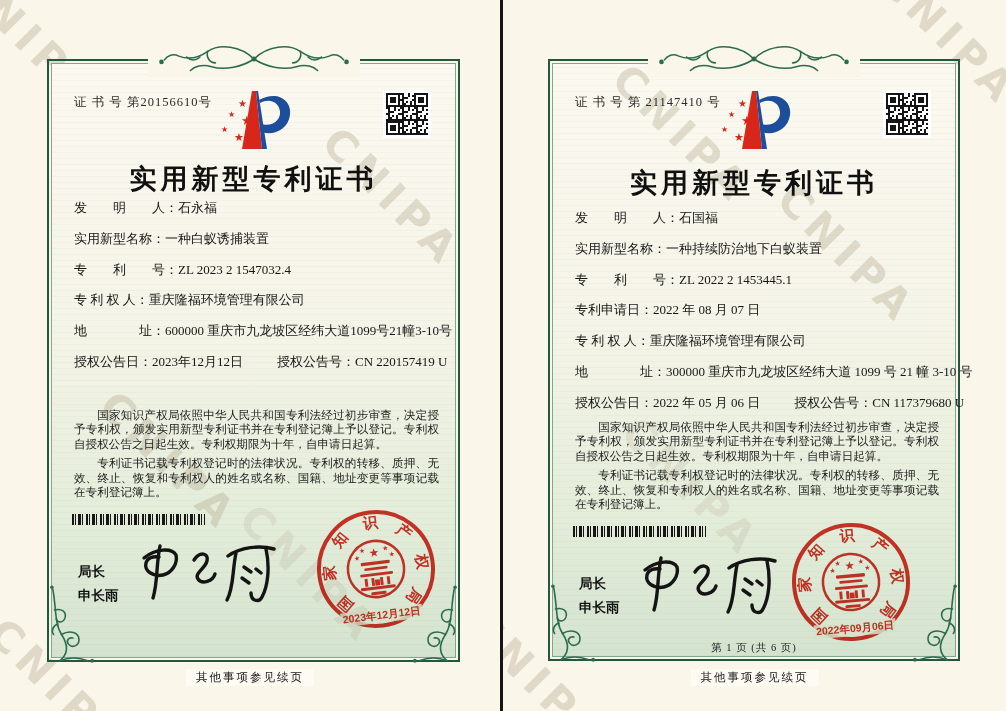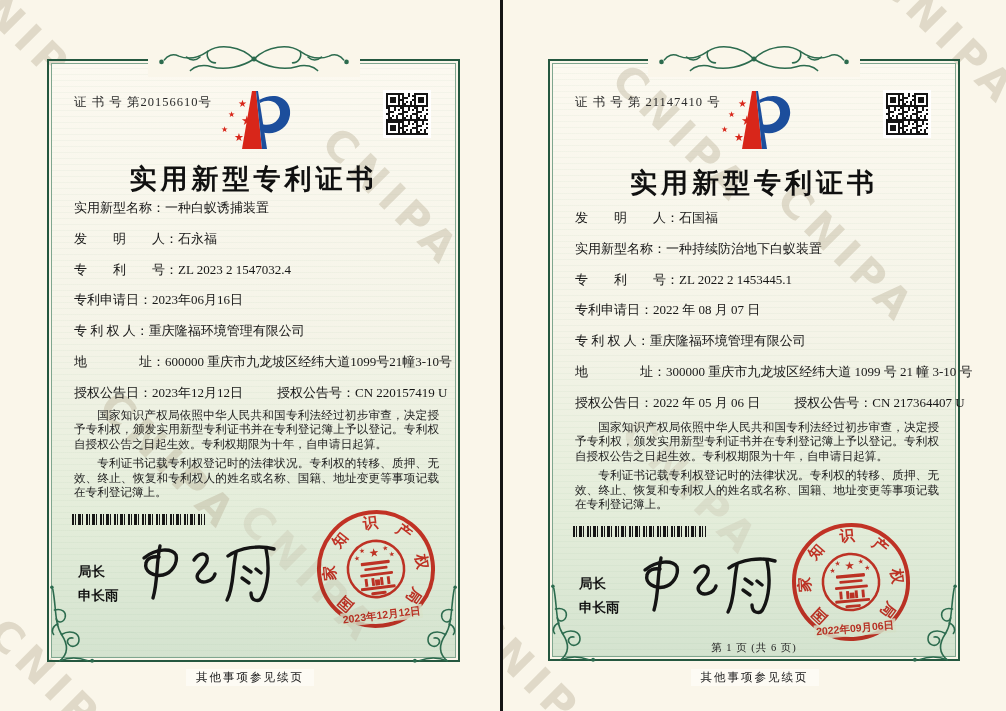--- a/index.html
+++ b/index.html
@@ -426,24 +426,23 @@
             <i style="left:32px;top:40px"></i>
             <i style="left:34px;top:40px"></i>
             <i style="left:36px;top:40px"></i>
             <i style="left:38px;top:40px"></i>
             <i style="left:40px;top:40px"></i>
           </div>
         </div>
       <div class="title">实用新型专利证书</div>
 
       <div class="fields">
+        <div class="row"><span class="lab">发　　明　　人：</span><span class="val">石永福</span></div>
         <div class="row"><span class="lab">实用新型名称：</span><span class="val">一种白蚁诱捕装置</span></div>
-        <div class="row"><span class="lab">发　　明　　人：</span><span class="val">石永福</span></div>
         <div class="row"><span class="lab">专　　利　　号：</span><span class="val">ZL 2023 2 1547032.4</span></div>
-        <div class="row"><span class="lab">专利申请日：</span><span class="val">2023年06月16日</span></div>
         <div class="row"><span class="lab">专 利 权 人：</span><span class="val">重庆隆福环境管理有限公司</span></div>
         <div class="row"><span class="lab">地　　　　址：</span><span class="val">600000 重庆市九龙坡区经纬大道1099号21幢3-10号</span></div>
         <div class="row grant"><span class="lab">授权公告日：</span><span class="val val1">2023年12月12日</span><span class="lab">授权公告号：</span><span class="val">CN 220157419 U</span></div>
       </div>
 
       <div class="paras">
         <p>国家知识产权局依照中华人民共和国专利法经过初步审查，决定授予专利权，颁发实用新型专利证书并在专利登记簿上予以登记。专利权自授权公告之日起生效。专利权期限为十年，自申请日起算。</p>
         <p>专利证书记载专利权登记时的法律状况。专利权的转移、质押、无效、终止、恢复和专利权人的姓名或名称、国籍、地址变更等事项记载在专利登记簿上。</p>
       </div>
 
@@ -756,21 +755,21 @@
         </div>
       <div class="title">实用新型专利证书</div>
 
       <div class="fields">
         <div class="row"><span class="lab">发　　明　　人：</span><span class="val">石国福</span></div>
         <div class="row"><span class="lab">实用新型名称：</span><span class="val">一种持续防治地下白蚁装置</span></div>
         <div class="row"><span class="lab">专　　利　　号：</span><span class="val">ZL 2022 2 1453445.1</span></div>
         <div class="row"><span class="lab">专利申请日：</span><span class="val">2022 年 08 月 07 日</span></div>
         <div class="row"><span class="lab">专 利 权 人：</span><span class="val">重庆隆福环境管理有限公司</span></div>
         <div class="row"><span class="lab">地　　　　址：</span><span class="val">300000 重庆市九龙坡区经纬大道 1099 号 21 幢 3-10 号</span></div>
-        <div class="row grant"><span class="lab">授权公告日：</span><span class="val val1">2022 年 05 月 06 日</span><span class="lab">授权公告号：</span><span class="val">CN 217364407 U</span></div>
+        <div class="row grant"><span class="lab">授权公告日：</span><span class="val val1">2022 年 05 月 06 日</span><span class="lab">授权公告号：</span><span class="val">CN 117379680 U</span></div>
       </div>
 
       <div class="paras">
         <p>国家知识产权局依照中华人民共和国专利法经过初步审查，决定授予专利权，颁发实用新型专利证书并在专利登记簿上予以登记。专利权自授权公告之日起生效。专利权期限为十年，自申请日起算。</p>
         <p>专利证书记载专利权登记时的法律状况。专利权的转移、质押、无效、终止、恢复和专利权人的姓名或名称、国籍、地址变更等事项记载在专利登记簿上。</p>
       </div>
 
       <div class="barcode"></div>
       <div class="signer">
         <div>局长</div>

